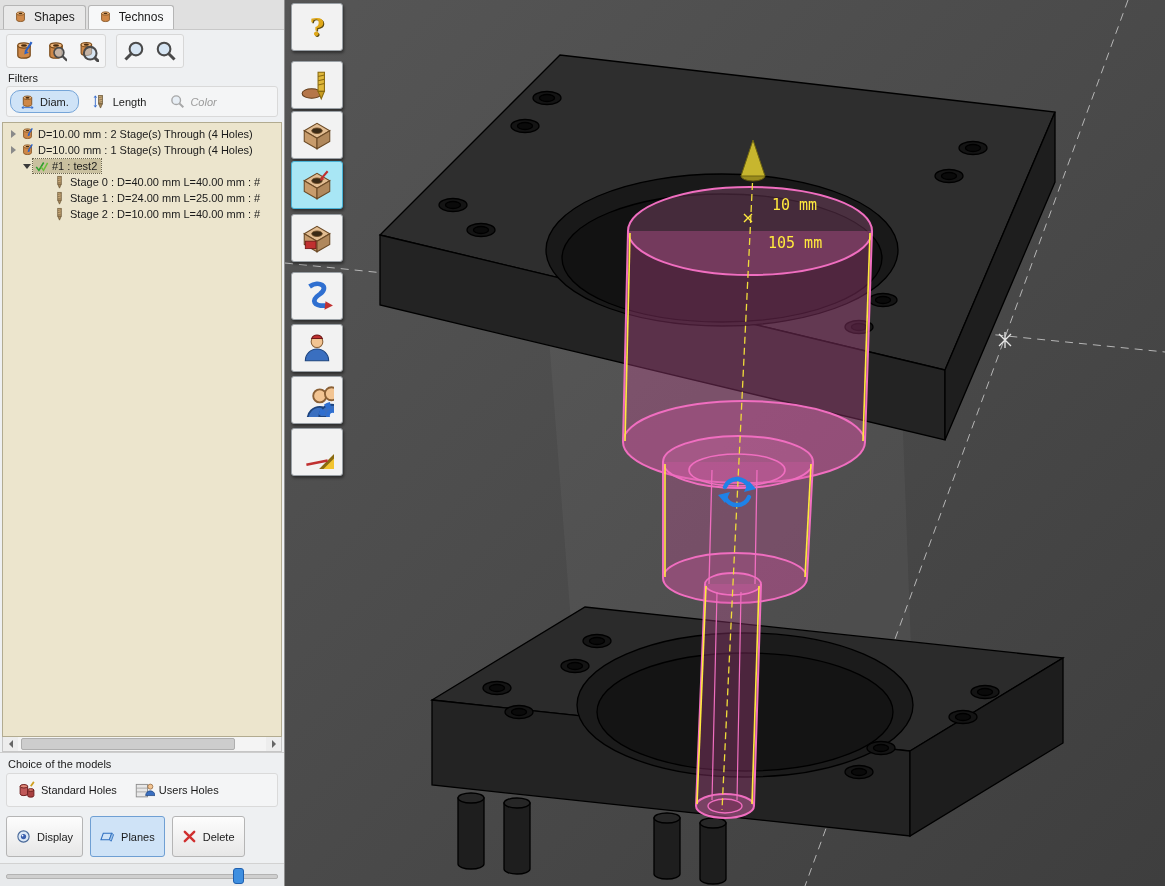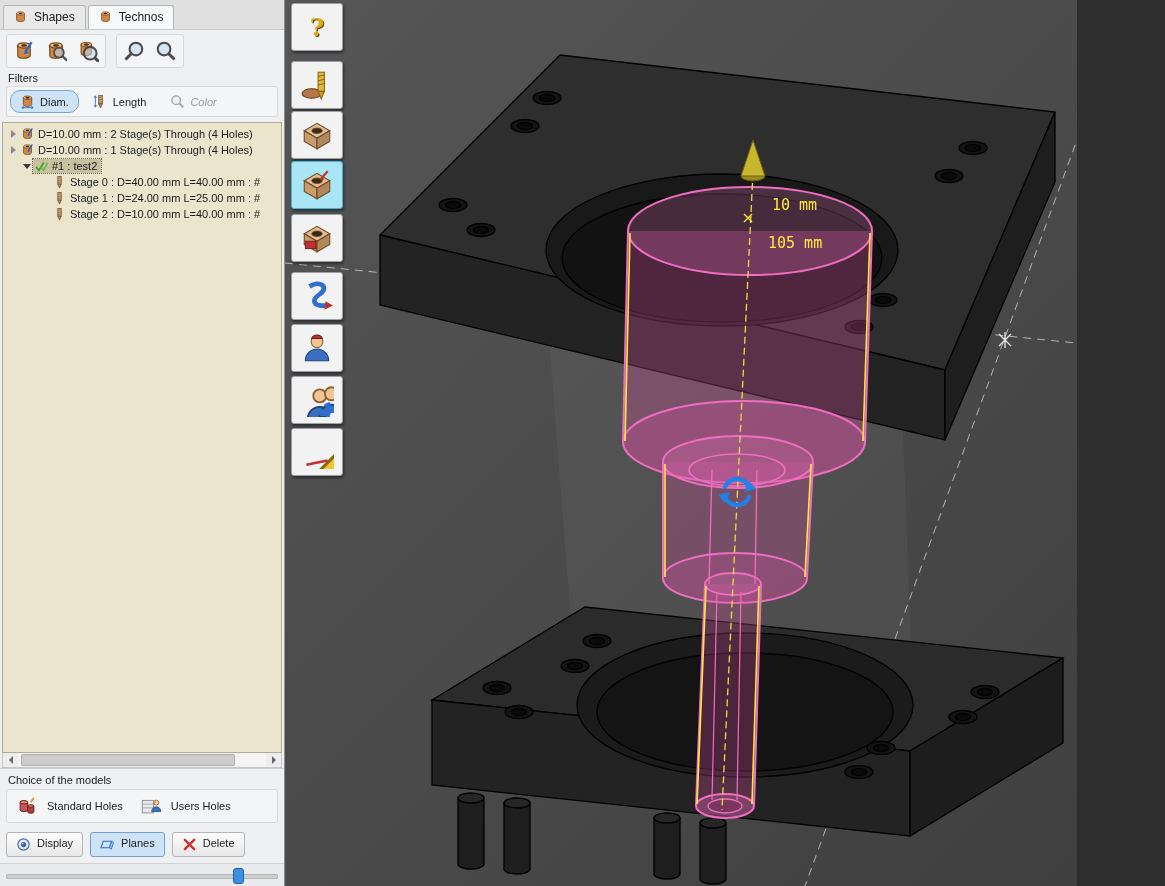--- a/index.html
+++ b/index.html
@@ -1,16 +1,16 @@
 <!DOCTYPE html>
 <html><head>
 <meta charset="utf-8">
 <style>
   html,body { margin:0; padding:0; background:#2e2e2e; }
-  .app { width:1077px; height:886px; display:flex; overflow:hidden; position:relative;
+  .app { width:1165px; height:886px; display:flex; overflow:hidden; position:relative;
          font-family:"Liberation Sans", sans-serif; font-size:11px; color:#1a1a1a;
          background:#eef0f2; }
 
   
   .left { width:285px; min-width:285px; height:100%; background:#eef0f2;
           border-right:1px solid #8f8f8f; display:flex; flex-direction:column; box-sizing:border-box; }
 
   .tabs { display:flex; align-items:flex-end; gap:2px; background:#e0e0e0; padding:3px 3px 0 3px;
           height:30px; box-sizing:border-box; border-bottom:1px solid #c8c8c8; }
   .tab { display:flex; align-items:center; gap:5px; padding:4px 10px 5px 8px; background:#e9e9e9;
@@ -44,24 +44,24 @@
   .harrow { width:15px; display:flex; align-items:center; justify-content:center; background:#ededed; }
   .harrow.l::before { content:""; border-right:4px solid #666; border-top:4px solid transparent; border-bottom:4px solid transparent; }
   .harrow.r::before { content:""; border-left:4px solid #666; border-top:4px solid transparent; border-bottom:4px solid transparent; }
   .htrack { flex:1; position:relative; background:#f4f4f4; }
   .hthumb { position:absolute; left:3px; top:1px; bottom:1px; width:212px; background:#cdcdcd;
             border:1px solid #aeaeae; border-radius:2px; }
 
   .models { border-top:1px solid #cdcdcd; padding:4px 6px 4px 6px; }
   .models-label { margin:1px 0 3px 2px; }
   .mrow { display:flex; gap:8px; background:#f4f5f6; border:1px solid #dadada; border-radius:3px; padding:3px 5px; align-items:center; }
-  .mbtn { display:flex; align-items:center; gap:10px; padding:3px 5px; border-radius:2px; }
+  .mbtn { display:flex; align-items:center; gap:4px; padding:3px 5px; border-radius:2px; }
 
   .actions { display:flex; gap:7px; padding:5px 6px 6px 6px; }
-  .abtn { display:flex; align-items:flex-start; gap:6px; padding:4px 9px; border:1px solid #b5b5b5;
+  .abtn { display:flex; align-items:center; gap:6px; padding:12px 9px; border:1px solid #b5b5b5;
           border-radius:3px; background:linear-gradient(#fdfdfd,#e7e7e7); }
   .abtn.selected { background:#cfe3f7; border-color:#6f9fd3; }
 
   .bslider { height:22px; position:relative; background:#e8eaec; border-top:1px solid #d2d2d2; }
   .strack { position:absolute; left:6px; right:6px; top:10px; height:3px; background:#cfcfcf;
             border:1px solid #b3b3b3; border-radius:2px; }
   .sthumb { position:absolute; left:233px; top:4px; width:9px; height:14px; background:#3f8fe0;
             border:1px solid #1f5fae; border-radius:3px; }
 
   

